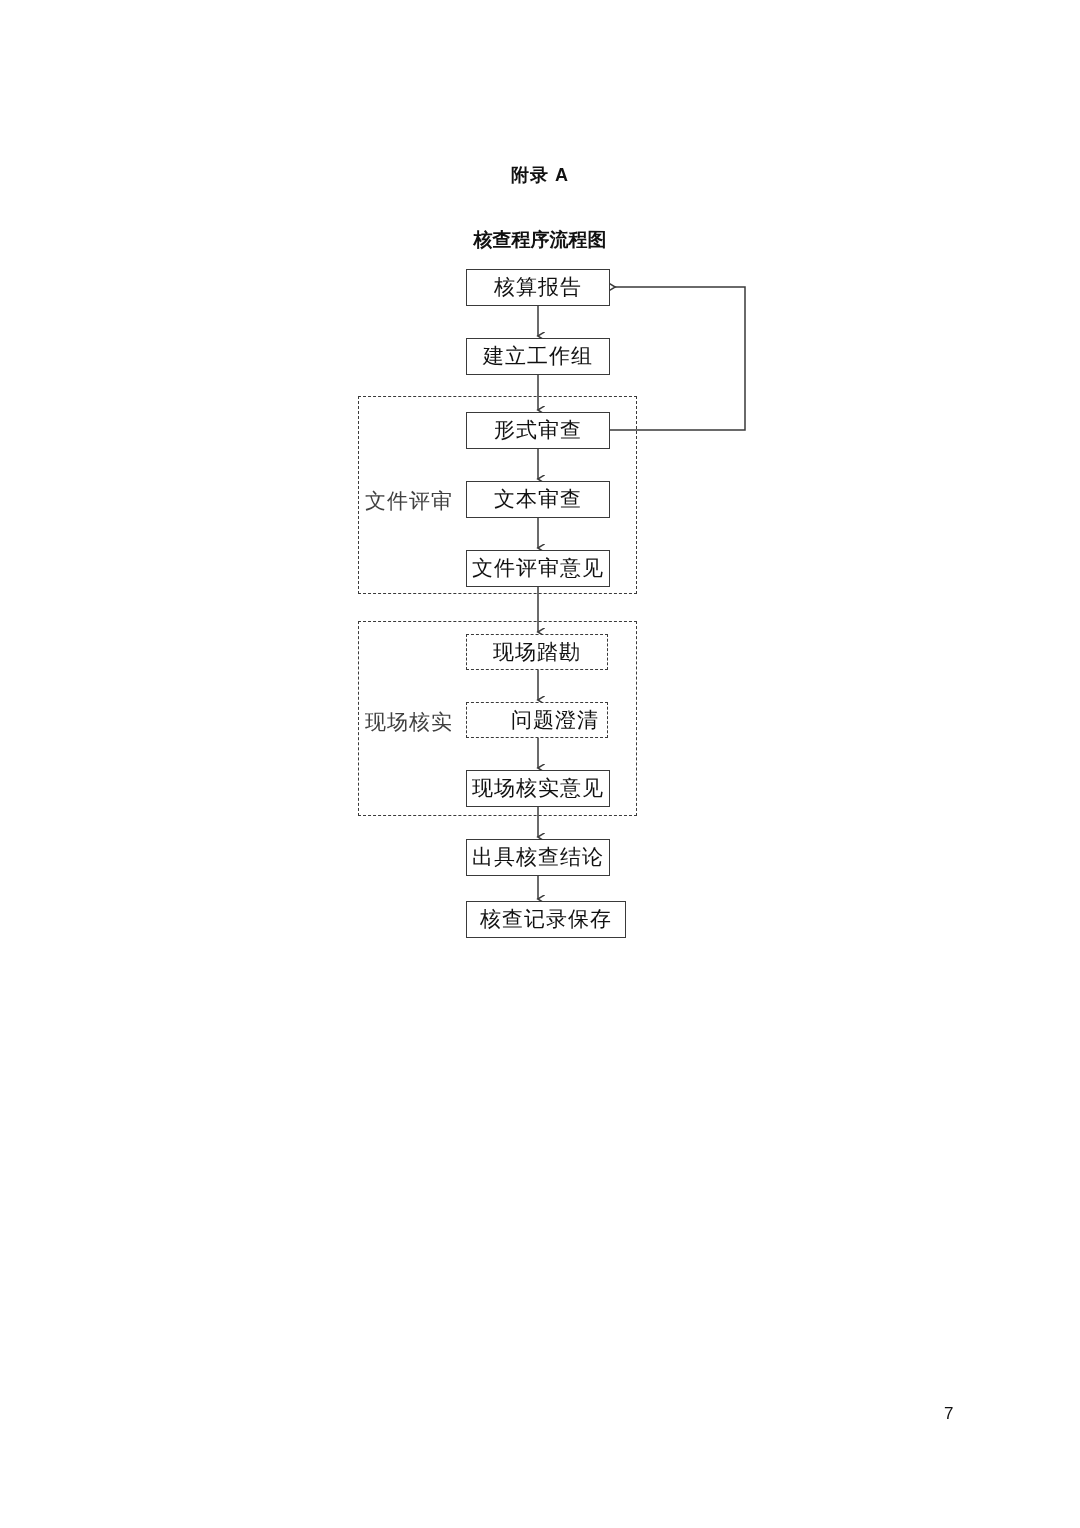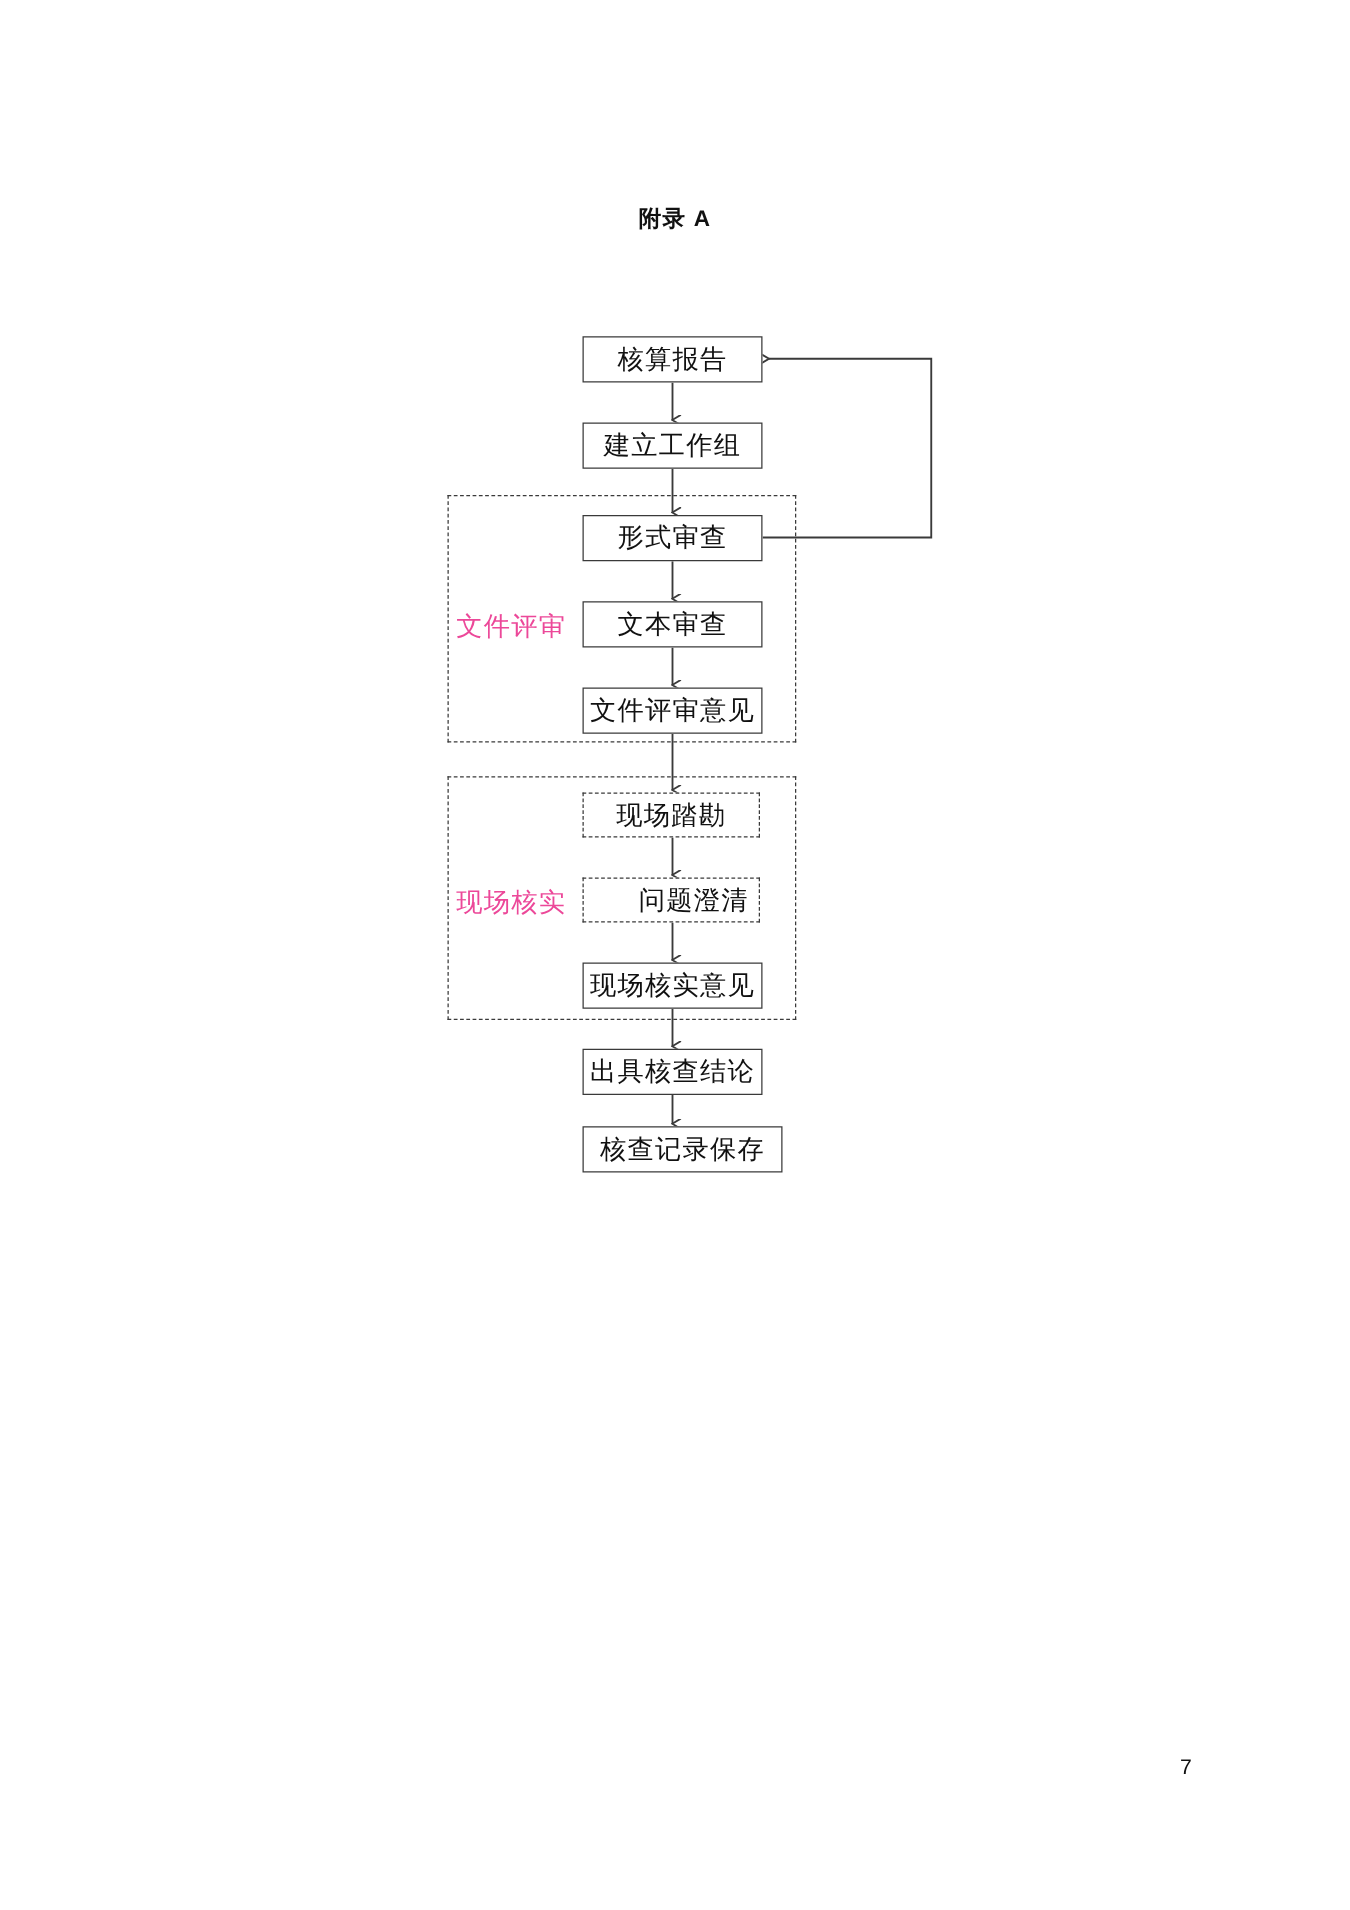--- a/index.html
+++ b/index.html
@@ -64,39 +64,40 @@
   .group-frame {
     position: absolute;
     box-sizing: border-box;
     border: 1.8px dashed #3a3a3a;
     background: transparent;
   }
   .group-label {
     position: absolute;
     font-family: "Liberation Serif", "DejaVu Serif", serif;
     font-size: 21px;
-    color: #ec4899;
+    color: #404040;
     letter-spacing: 1px;
     white-space: nowrap;
   }
 
   
   #page-number {
     position: absolute;
     font-family: "Liberation Sans", "DejaVu Sans", sans-serif;
     font-size: 17px;
     color: #111111;
   }
 </style>
 </head>
 <body>
 
 <div id="page">
 
   <div class="heading" id="appendix-title">附录 A</div>
+  <div class="heading" id="appendix-name">核查程序流程图</div>
 
   <svg id="flow-svg" viewBox="0 0 1080 1000">
     <defs>
       <marker id="arrowhead-down" markerWidth="10" markerHeight="10" refX="4.2" refY="8.4" orient="auto" markerUnits="userSpaceOnUse">
         <path d="M0.4,2.2 L4.2,8.6 L8.0,2.2" fill="none" stroke="#3a3a3a" stroke-width="1.5" stroke-linecap="round" stroke-linejoin="miter"></path>
       </marker>
       <marker id="arrowhead-left" markerWidth="10" markerHeight="10" refX="1.6" refY="4.2" orient="auto" markerUnits="userSpaceOnUse">
         <path d="M7.8,0.4 L1.4,4.2 L7.8,8.0" fill="none" stroke="#3a3a3a" stroke-width="1.5" stroke-linecap="round" stroke-linejoin="miter"></path>
       </marker>
     </defs>

